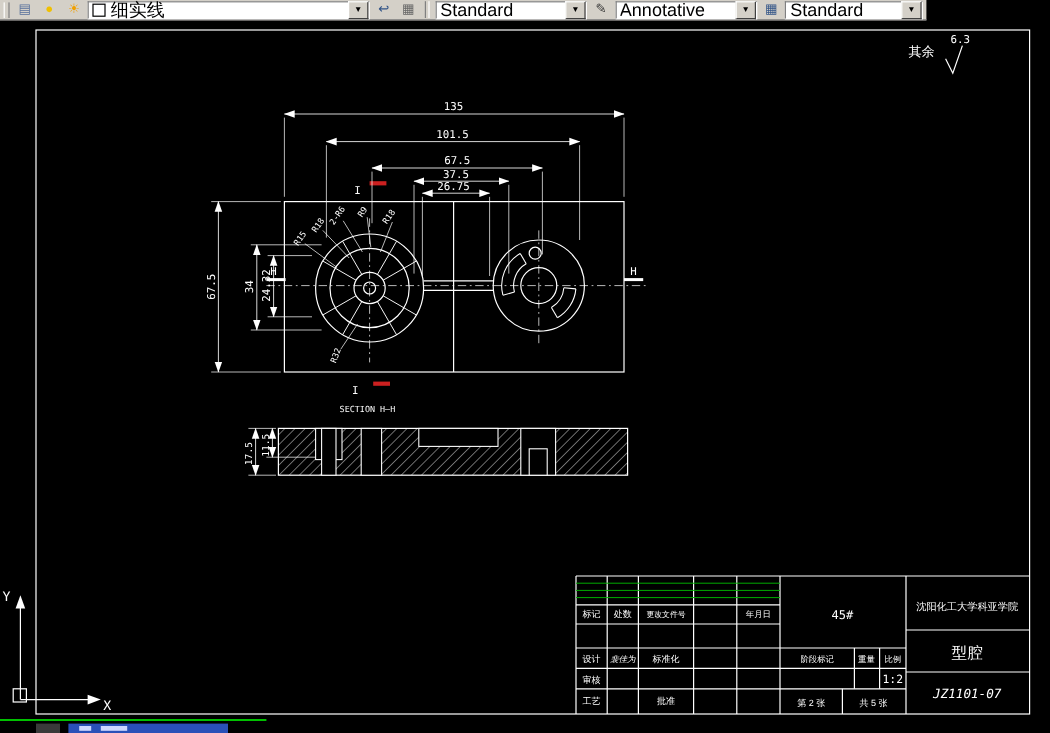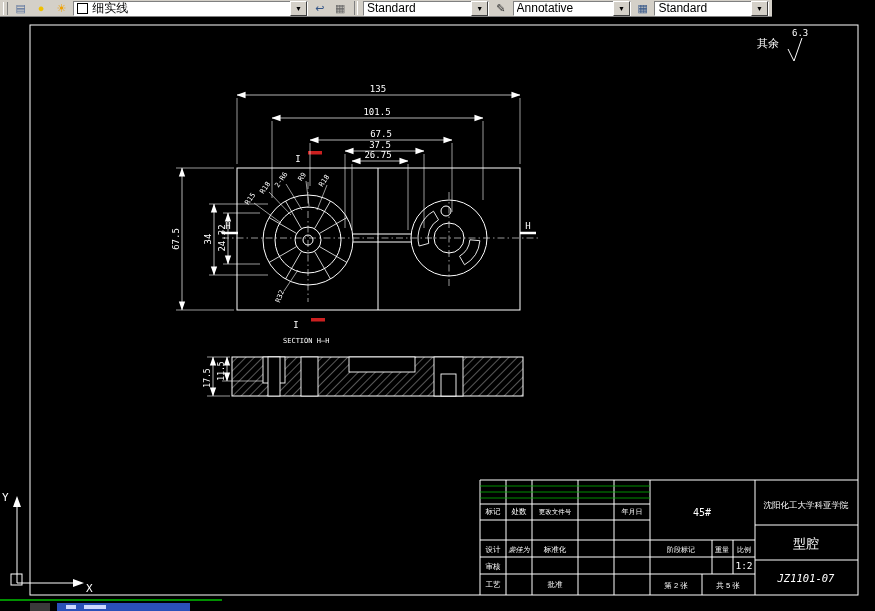--- a/index.html
+++ b/index.html
@@ -7,21 +7,21 @@
           font-family:"Liberation Sans",sans-serif;}
   
   .toolbar{position:absolute;left:0;top:0;width:772px;height:17px;background:#d4d0c8;
            border-bottom:1px solid #808080;display:flex;align-items:center;gap:3px;
            padding:0 3px;box-sizing:border-box;font-size:11px;z-index:5;}
   .tbtn{width:18px;height:15px;display:flex;align-items:center;justify-content:center;
         font-size:11px;line-height:1;cursor:default;}
   .grip{width:3px;height:13px;border-left:1px solid #fff;border-right:1px solid #808080;margin-right:1px;}
   .combo{height:15px;background:#fff;border:1px solid;border-color:#808080 #fff #fff #808080;
          display:flex;align-items:center;padding-left:3px;box-sizing:border-box;color:#000;}
-  .combo .val{white-space:nowrap;overflow:hidden;font-size:12px;}
+  .combo .val{white-space:nowrap;overflow:hidden;font-size:15px;}
   .combo .arrow{margin-left:auto;width:15px;height:13px;background:#d4d0c8;
                 border:1px solid;border-color:#fff #404040 #404040 #fff;font-size:7px;
                 display:flex;align-items:center;justify-content:center;color:#000;}
   .swatch{width:9px;height:9px;background:#fff;border:1px solid #000;margin-right:4px;flex:none;}
   .lyr{width:242px;} .c1{width:130px;} .c2{width:122px;} .c3{width:118px;}
   .sep{width:2px;height:14px;border-left:1px solid #808080;border-right:1px solid #fff;margin:0 2px;}
   
   svg.cadsvg{position:absolute;left:0;top:0;width:875px;height:611px;z-index:1;}
   svg text{fill:#fff;font-family:"Liberation Sans",sans-serif;}
   text.cad{font-family:"DejaVu Sans Mono",monospace;}

